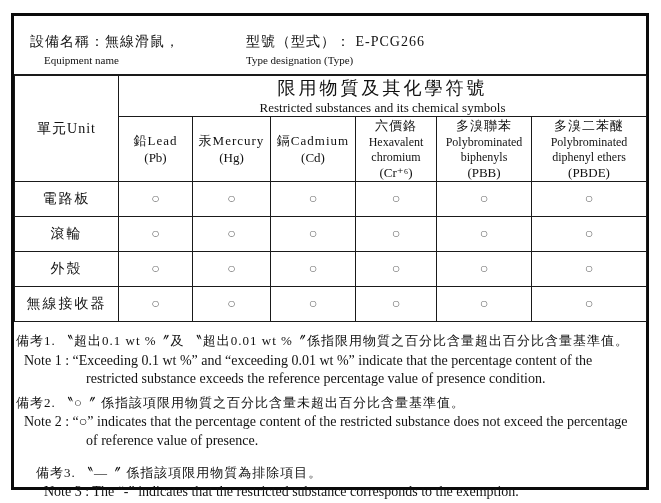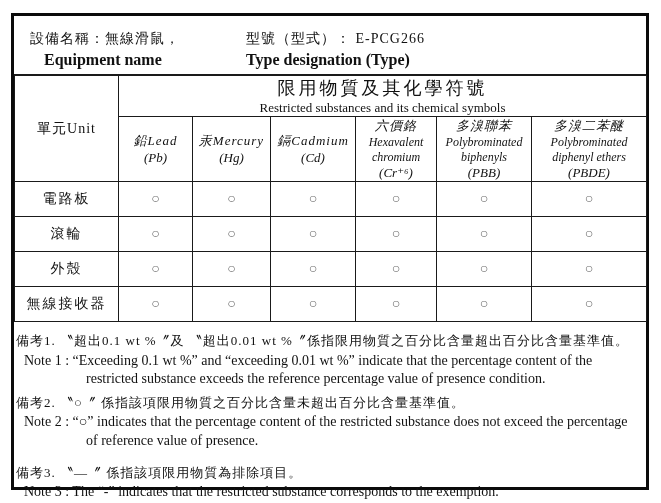--- a/index.html
+++ b/index.html
@@ -10,45 +10,45 @@
     position:absolute; left:11px; top:13px;
     width:638px; height:477px;
     border:3px solid #0a0a0a; background:#fff;
   }
 
   
   .tophdr { display:flex; height:59px; border-bottom:1px solid #1a1a1a; padding-top:8px;align-items:center; }
   .equip { width:232px; padding-left:16px; }
   .typeblock { flex:1; }
   .hdr-zh { font-size:14px; letter-spacing:1px; }
-  .hdr-en { font-size:16px; padding-left:14px; margin-top:3px;font-weight:bold; }
+  .hdr-en { font-size:11px; padding-left:14px; margin-top:3px; }
   .typeblock .hdr-en { padding-left:0; }
 
   
   table { border-collapse:collapse; width:632px; table-layout:fixed; }
   th, td { border:1px solid #1a1a1a; text-align:center; vertical-align:middle; font-weight:normal; padding:0; }
   .row-grouphdr th { height:39px; }
-  .row-colhdr th { height:55px;font-style:italic; }
+  .row-colhdr th { height:55px; }
   tbody td, tbody th { height:35px;margin-left:28px; }
 
   .group-zh { font-size:18px; letter-spacing:3px; }
   .group-en { font-size:13px; }
   .unit-hdr { font-size:14px; letter-spacing:1px; }
   .col-zh { font-size:13px; letter-spacing:1px; }
   .col-en { font-size:12px; white-space:pre-line; line-height:1.25;text-align:center; }
   .col-sym { font-size:13px; }
   .row-label { font-size:14px; letter-spacing:2px; }
   .circ { font-size:14px; color:#6e6e6e; }
 
   
   .notes { padding:10px 12px 0 2px; }
   .note-zh { font-size:13px; letter-spacing:1px; line-height:1.35; }
   .note-en { font-size:14px; line-height:1.3; padding-left:66px; text-indent:-62px; margin:2px 0 4px 4px; }
   .note-block { margin-bottom:6px; }
-  .note-block.last { margin-top:14px; }
+  .note-block.last { margin-top:14px;margin-left:20px; }
 </style>
 </head>
 <body>
 
 <div class="sheet">
 
   <div class="tophdr">
     <div class="equip">
       <div class="hdr-zh">設備名稱：無線滑鼠，</div>
       <div class="hdr-en">Equipment name</div>

